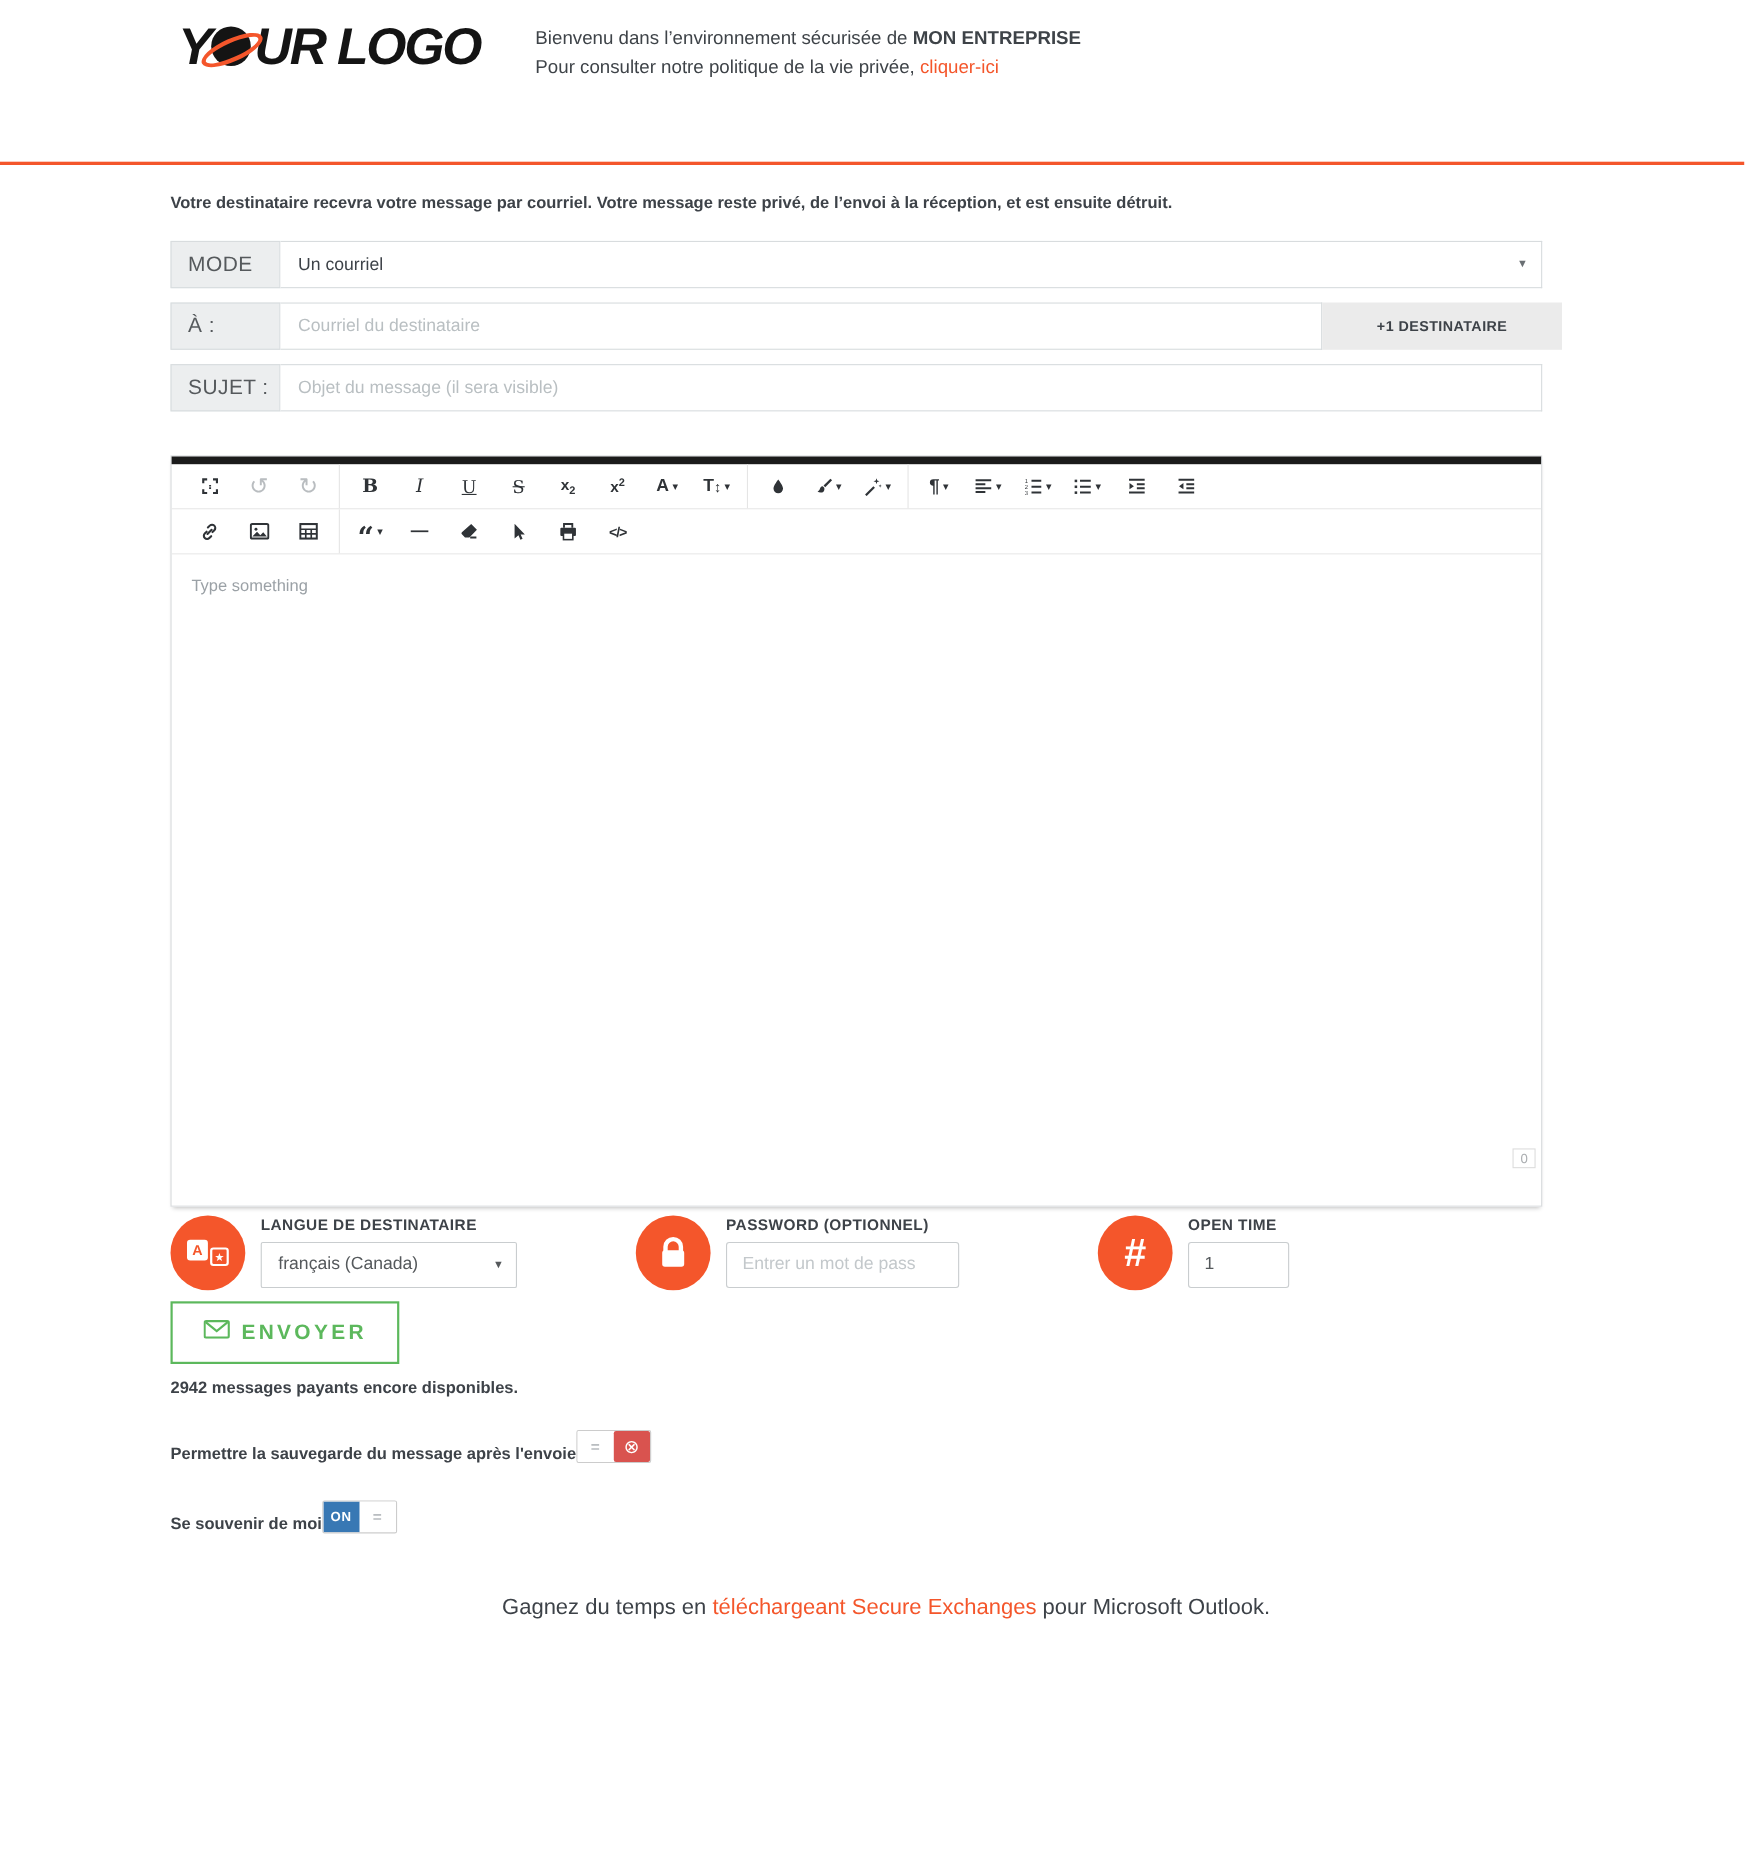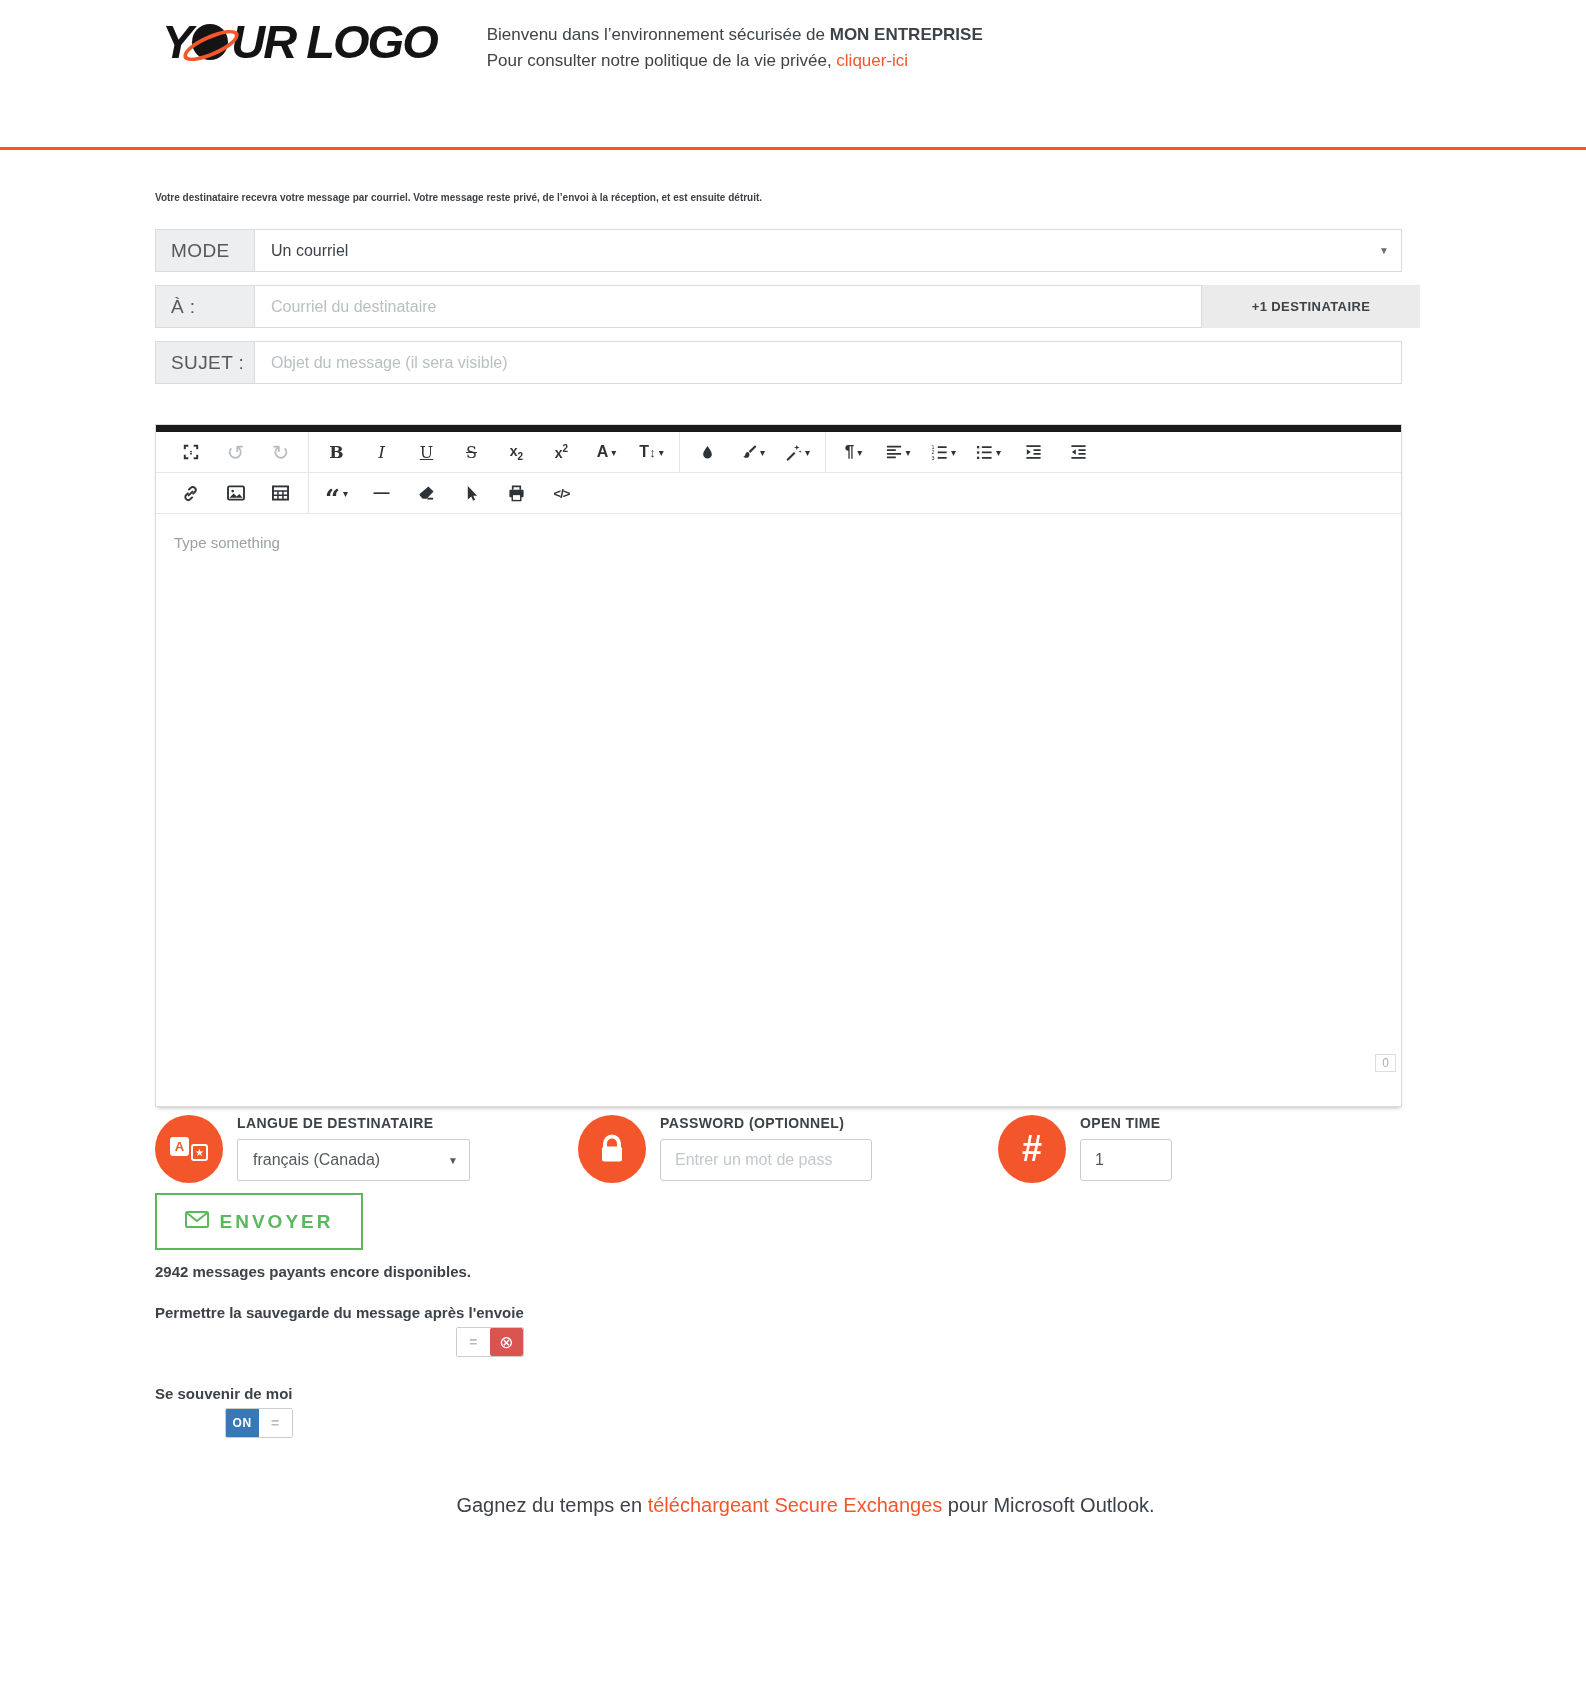--- a/index.html
+++ b/index.html
@@ -12,21 +12,21 @@
   .planet { width:36px; height:36px; background:#141414; border-radius:50%; position:relative; display:inline-block; margin:0 3px 0 1px; }
   .planet::after { content:''; position:absolute; left:-11px; top:11px; width:52px; height:13px; border:4px solid #F4562B; border-radius:50%; transform:rotate(-24deg); }
   .welcome { margin-left:50px; padding-top:8px; font-size:17px; color:#3E4348; line-height:1.55; }
   .welcome strong { font-weight:700; }
   .link { color:#F4562B; text-decoration:none; cursor:pointer; }
 
   
   .content { padding:0 184px 0 155px; }
   h1.title { margin-top:30px; font-size:40px; font-weight:400; color:#3E4347; letter-spacing:-0.5px; }
   h1.title .orange { color:#F4562B; }
-  .intro { margin-top:42px; font-size:10px; font-weight:700; color:#3D4248; }
+  .intro { margin-top:26px; font-size:15px; font-weight:700; color:#3D4248; }
 
   
   .frows { margin-top:26px; }
   .frow { display:flex; height:43px; margin-bottom:13px; align-items:stretch; }
   .flabel { width:100px; background:#ECEEEF; border:1px solid #D8DCDE; color:#55595C; font-size:19px; letter-spacing:0.4px; display:flex; align-items:center; padding-left:15px; flex:none; }
   .fselect { flex:1; border:1px solid #D8DCDE; border-left:none; background:#fff; display:flex; align-items:center; padding:0 16px; font-size:16px; color:#3D4248; cursor:pointer; position:relative; }
   .fselect .sel-caret { position:absolute; right:12px; font-size:10px; color:#6A6F73; }
   .finput { flex:1; border:1px solid #D8DCDE; border-left:none; padding:0 16px; font-size:16px; color:#8b5cf6; outline:none; min-width:0; }
   .finput::placeholder { color:#B9BFC2; }
   .add-dest { width:218px; margin-right:-18px; border:none; background:#EBEBEB; color:#3D4248; font-size:13px; font-weight:700; letter-spacing:0.4px; cursor:pointer; font-family:inherit; }
@@ -78,21 +78,21 @@
   .g3 { margin-left:126px; }
   .trans-icon { display:flex; align-items:flex-start; }
   .trans-a { width:19px; height:19px; background:#fff; border-radius:3px; color:#F4562B; font-weight:700; font-size:13px; display:flex; align-items:center; justify-content:center; }
   .trans-star { width:17px; height:17px; border:2px solid #fff; border-radius:3px; color:#fff; font-size:10px; display:flex; align-items:center; justify-content:center; margin-left:2px; margin-top:7px; }
   .hash-glyph { color:#fff; font-size:36px; font-weight:700; }
 
   
   .send-area { display:flex; flex-direction:column; align-items:flex-start; padding-right:4px; }
   .send-btn { margin-top:10px; width:208px; height:57px; background:#fff; border:2px solid #5CB85C; color:#5CB85C; font-size:19px; font-weight:700; letter-spacing:3px; display:flex; align-items:center; justify-content:center; gap:11px; cursor:pointer; font-family:inherit; }
   .credits { margin-top:13px; font-size:15px; font-weight:700; color:#3D4248; }
-  .toggle-block { margin-top:24px; display:flex; flex-direction:column; align-items:flex-end; }
+  .toggle-block { margin-top:24px; display:flex; flex-direction:row; align-items:flex-end; }
   .toggle-block.remember { margin-top:28px; }
   .toggle-label { font-size:15px; font-weight:700; color:#3D4248; }
   .toggle { margin-top:6px; display:flex; border:1px solid #CCC; border-radius:2px; overflow:hidden; cursor:pointer; }
   .tg-cell { width:33px; height:28px; display:flex; align-items:center; justify-content:center; }
   .tg-eq { color:#B9BDC0; font-weight:700; font-size:14px; }
   .tg-red { background:#D9534F; color:#fff; font-size:17px; border-radius:2px; }
   .tg-blue { background:#3878B4; color:#fff; font-size:12px; font-weight:700; letter-spacing:0.5px; }
   .tg-white { background:#fff; }
 
   

